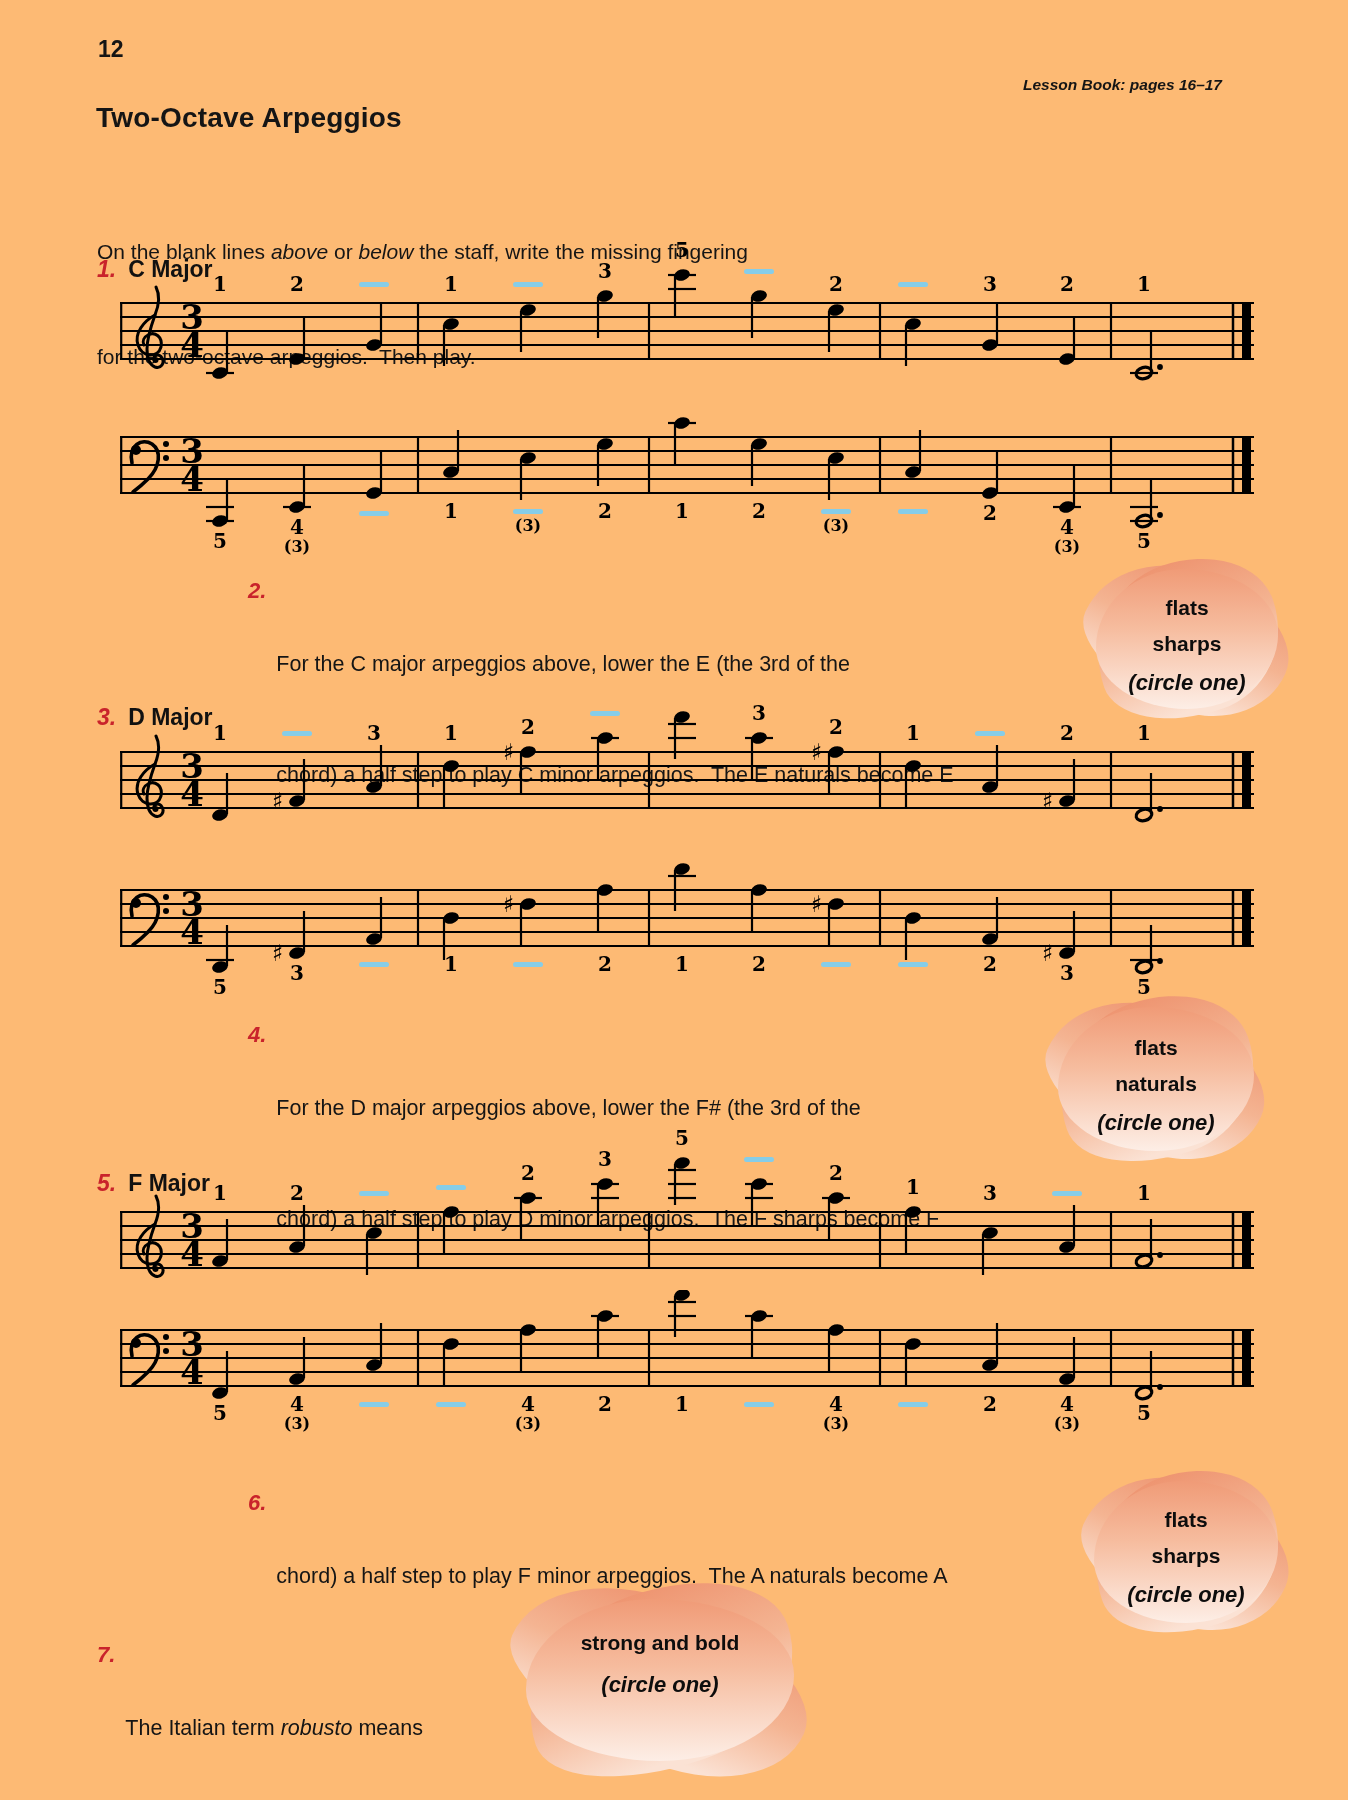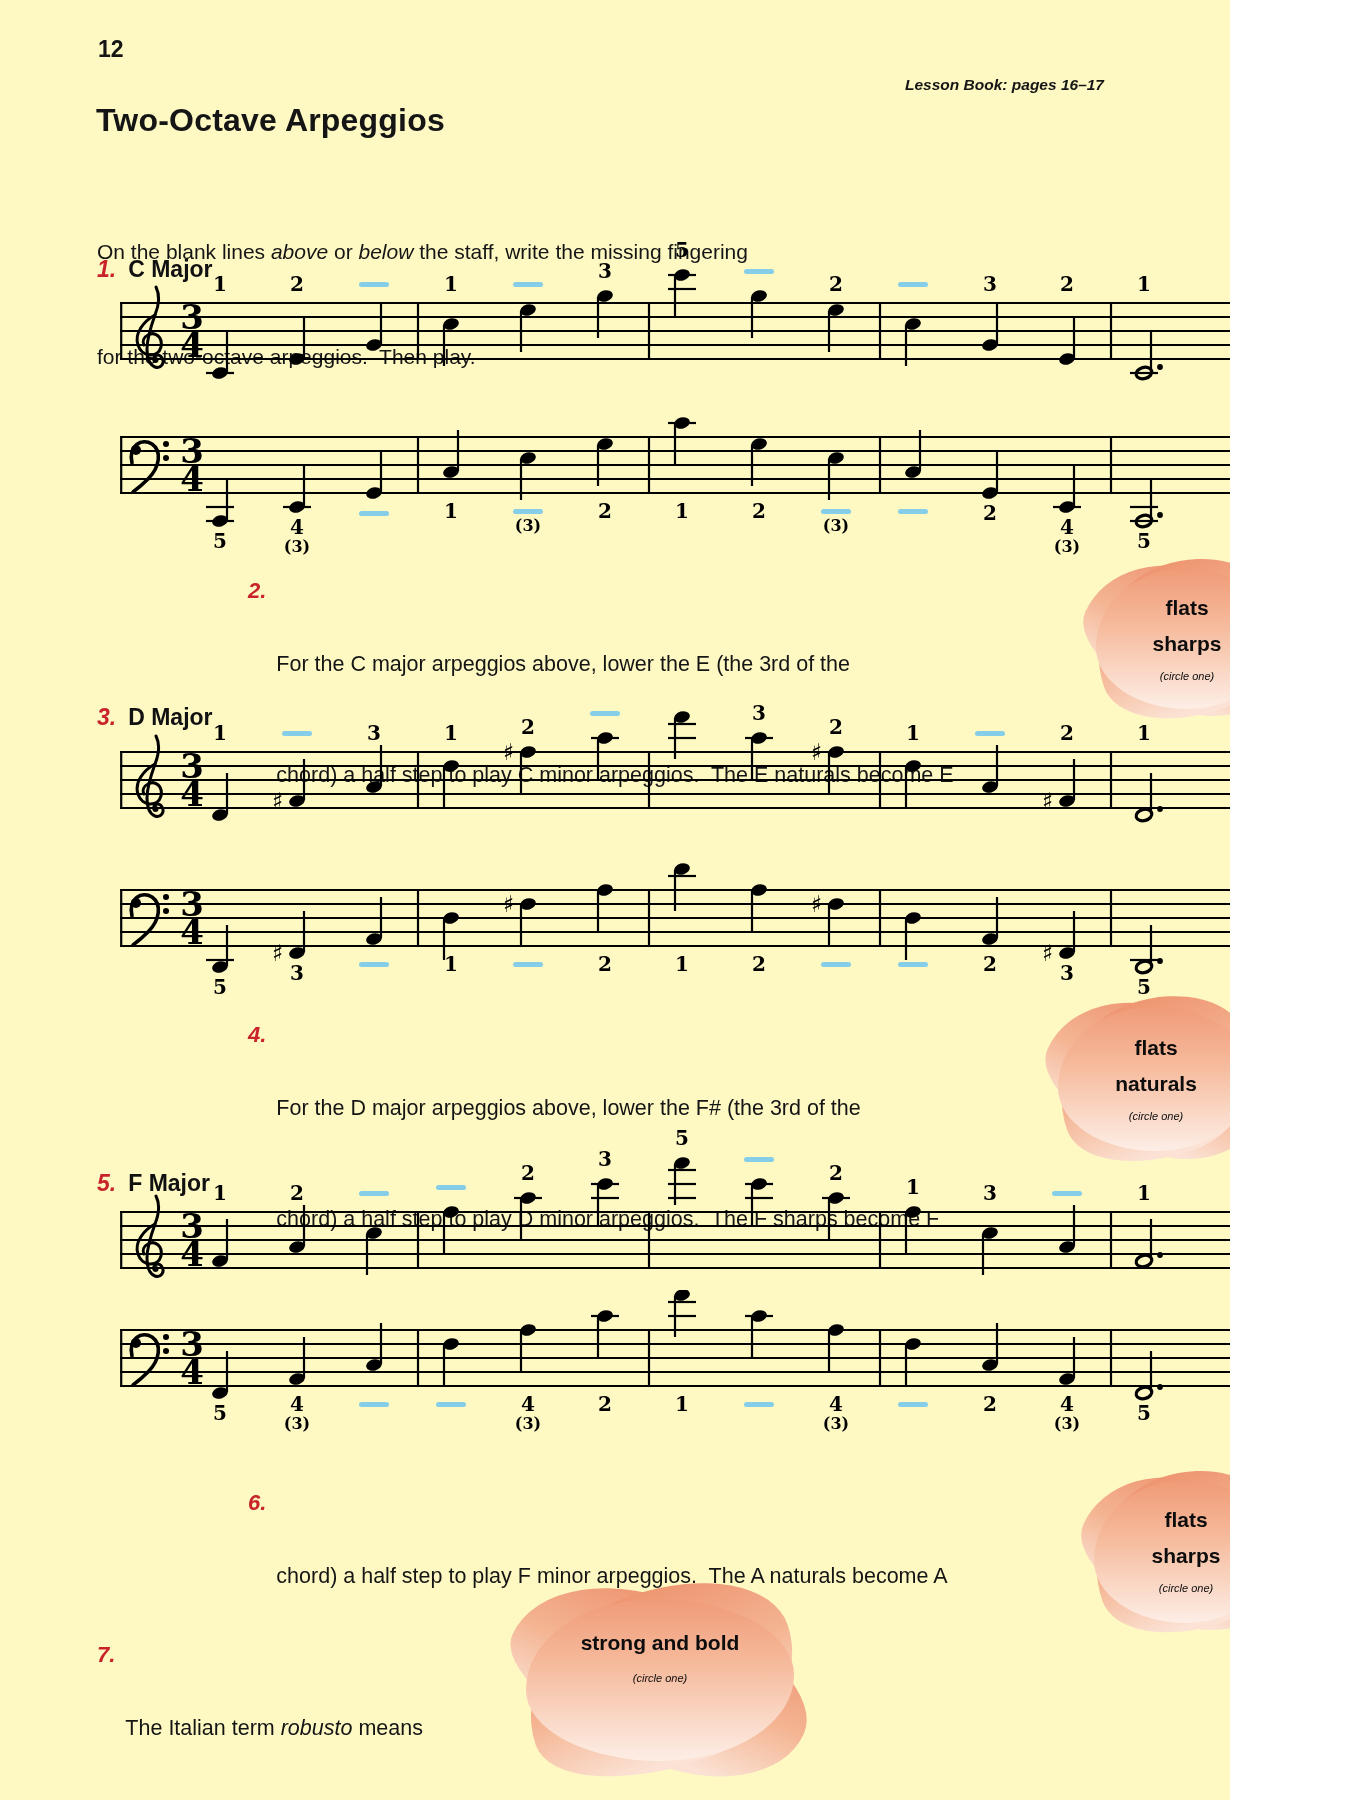--- a/index.html
+++ b/index.html
@@ -1,20 +1,20 @@
 <!DOCTYPE html>
 <html style="--red: #c9232b;"><head>
 <meta charset="utf-8">
 <style>
   html,body{margin:0;padding:0;background:#ffffff;}
-  .page{position:relative;width:1230px;height:1800px;background:#fef9c3;overflow:hidden;
+  .page{position:relative;width:1348px;height:1800px;background:#fdba74;overflow:hidden;
         font-family:"Liberation Sans","DejaVu Sans",sans-serif;color:#151515;}
   #pageno{position:absolute;left:98px;top:36px;font-size:23px;font-weight:600;}
   #lessonref{position:absolute;right:126px;top:76px;font-size:15.5px;font-weight:bold;font-style:italic;}
-  #title{position:absolute;left:96px;top:102px;margin:0;font-size:32px;font-weight:800;letter-spacing:.2px;}
+  #title{position:absolute;left:96px;top:102px;margin:0;font-size:28px;font-weight:800;letter-spacing:.2px;}
   #instructions{position:absolute;left:97px;top:164px;font-size:21px;line-height:35px;white-space:pre-wrap;}
   .ex-head{position:absolute;font-size:23px;}
   .ex-head .exnum{font-weight:bold;font-style:italic;margin-right:12px;}
   .ex-head .extitle{font-weight:bold;color:#111;}
   #exh1{left:97px;top:256px;} #exh3{left:97px;top:704px;} #exh5{left:97px;top:1170px;}
   .exnum{color:var(--red);}
   .system{position:absolute;left:120px;width:1140px;}
   #sys0{top:193px;height:200px;} #sys1{top:397px;height:205px;}
   #sys2{top:642px;height:200px;} #sys3{top:850px;height:205px;}
   #sys4{top:1102px;height:200px;} #sys5{top:1290px;height:205px;}
@@ -25,21 +25,21 @@
   #ext6{left:248px;top:1484px;} #ext7{left:97px;top:1636px;}
   .blob{position:absolute;}
   .petal,.blob-core{position:absolute;}
   .petal{inset:0;background:linear-gradient(178deg,#ee9470 0%,#f4b492 48%,#fbe2d4 92%);
          border-radius:50% 50% 44% 56%/62% 44% 56% 38%;}
   .pa{transform:rotate(24deg) scale(1.05,.94);} .pb{transform:rotate(-19deg) scale(.95,1.06);}
   .blob-core{inset:2% 4%;background:linear-gradient(180deg,#f09b77 0%,#f6bc9e 42%,#fdeee6 100%);
          border-radius:48% 52% 50% 50%/56% 47% 53% 44%;}
   .blob-text{position:relative;z-index:1;text-align:center;font-size:21px;font-weight:bold;color:#0d0d0d;}
   .blob-text .opt{line-height:36px;}
-  .circlenote{font-weight:normal;font-style:italic;font-size:11px;margin-top:8px;}
+  .circlenote{font-weight:bold;font-style:italic;font-size:22px;margin-top:8px;}
   #blob1{left:1088px;top:566px;width:198px;height:146px;} #blob1 .blob-text{padding-top:24px;}
   #blob2{left:1050px;top:1004px;width:212px;height:150px;} #blob2 .blob-text{padding-top:26px;}
   #blob3{left:1086px;top:1478px;width:200px;height:148px;} #blob3 .blob-text{padding-top:24px;}
   #blob4{left:514px;top:1596px;width:292px;height:168px;} #blob4 .blob-text{padding-top:26px;}
   #blob4 .blob-text .opt{line-height:42px;}
 </style>
 </head>
 <body>
 
 <div class="page">

